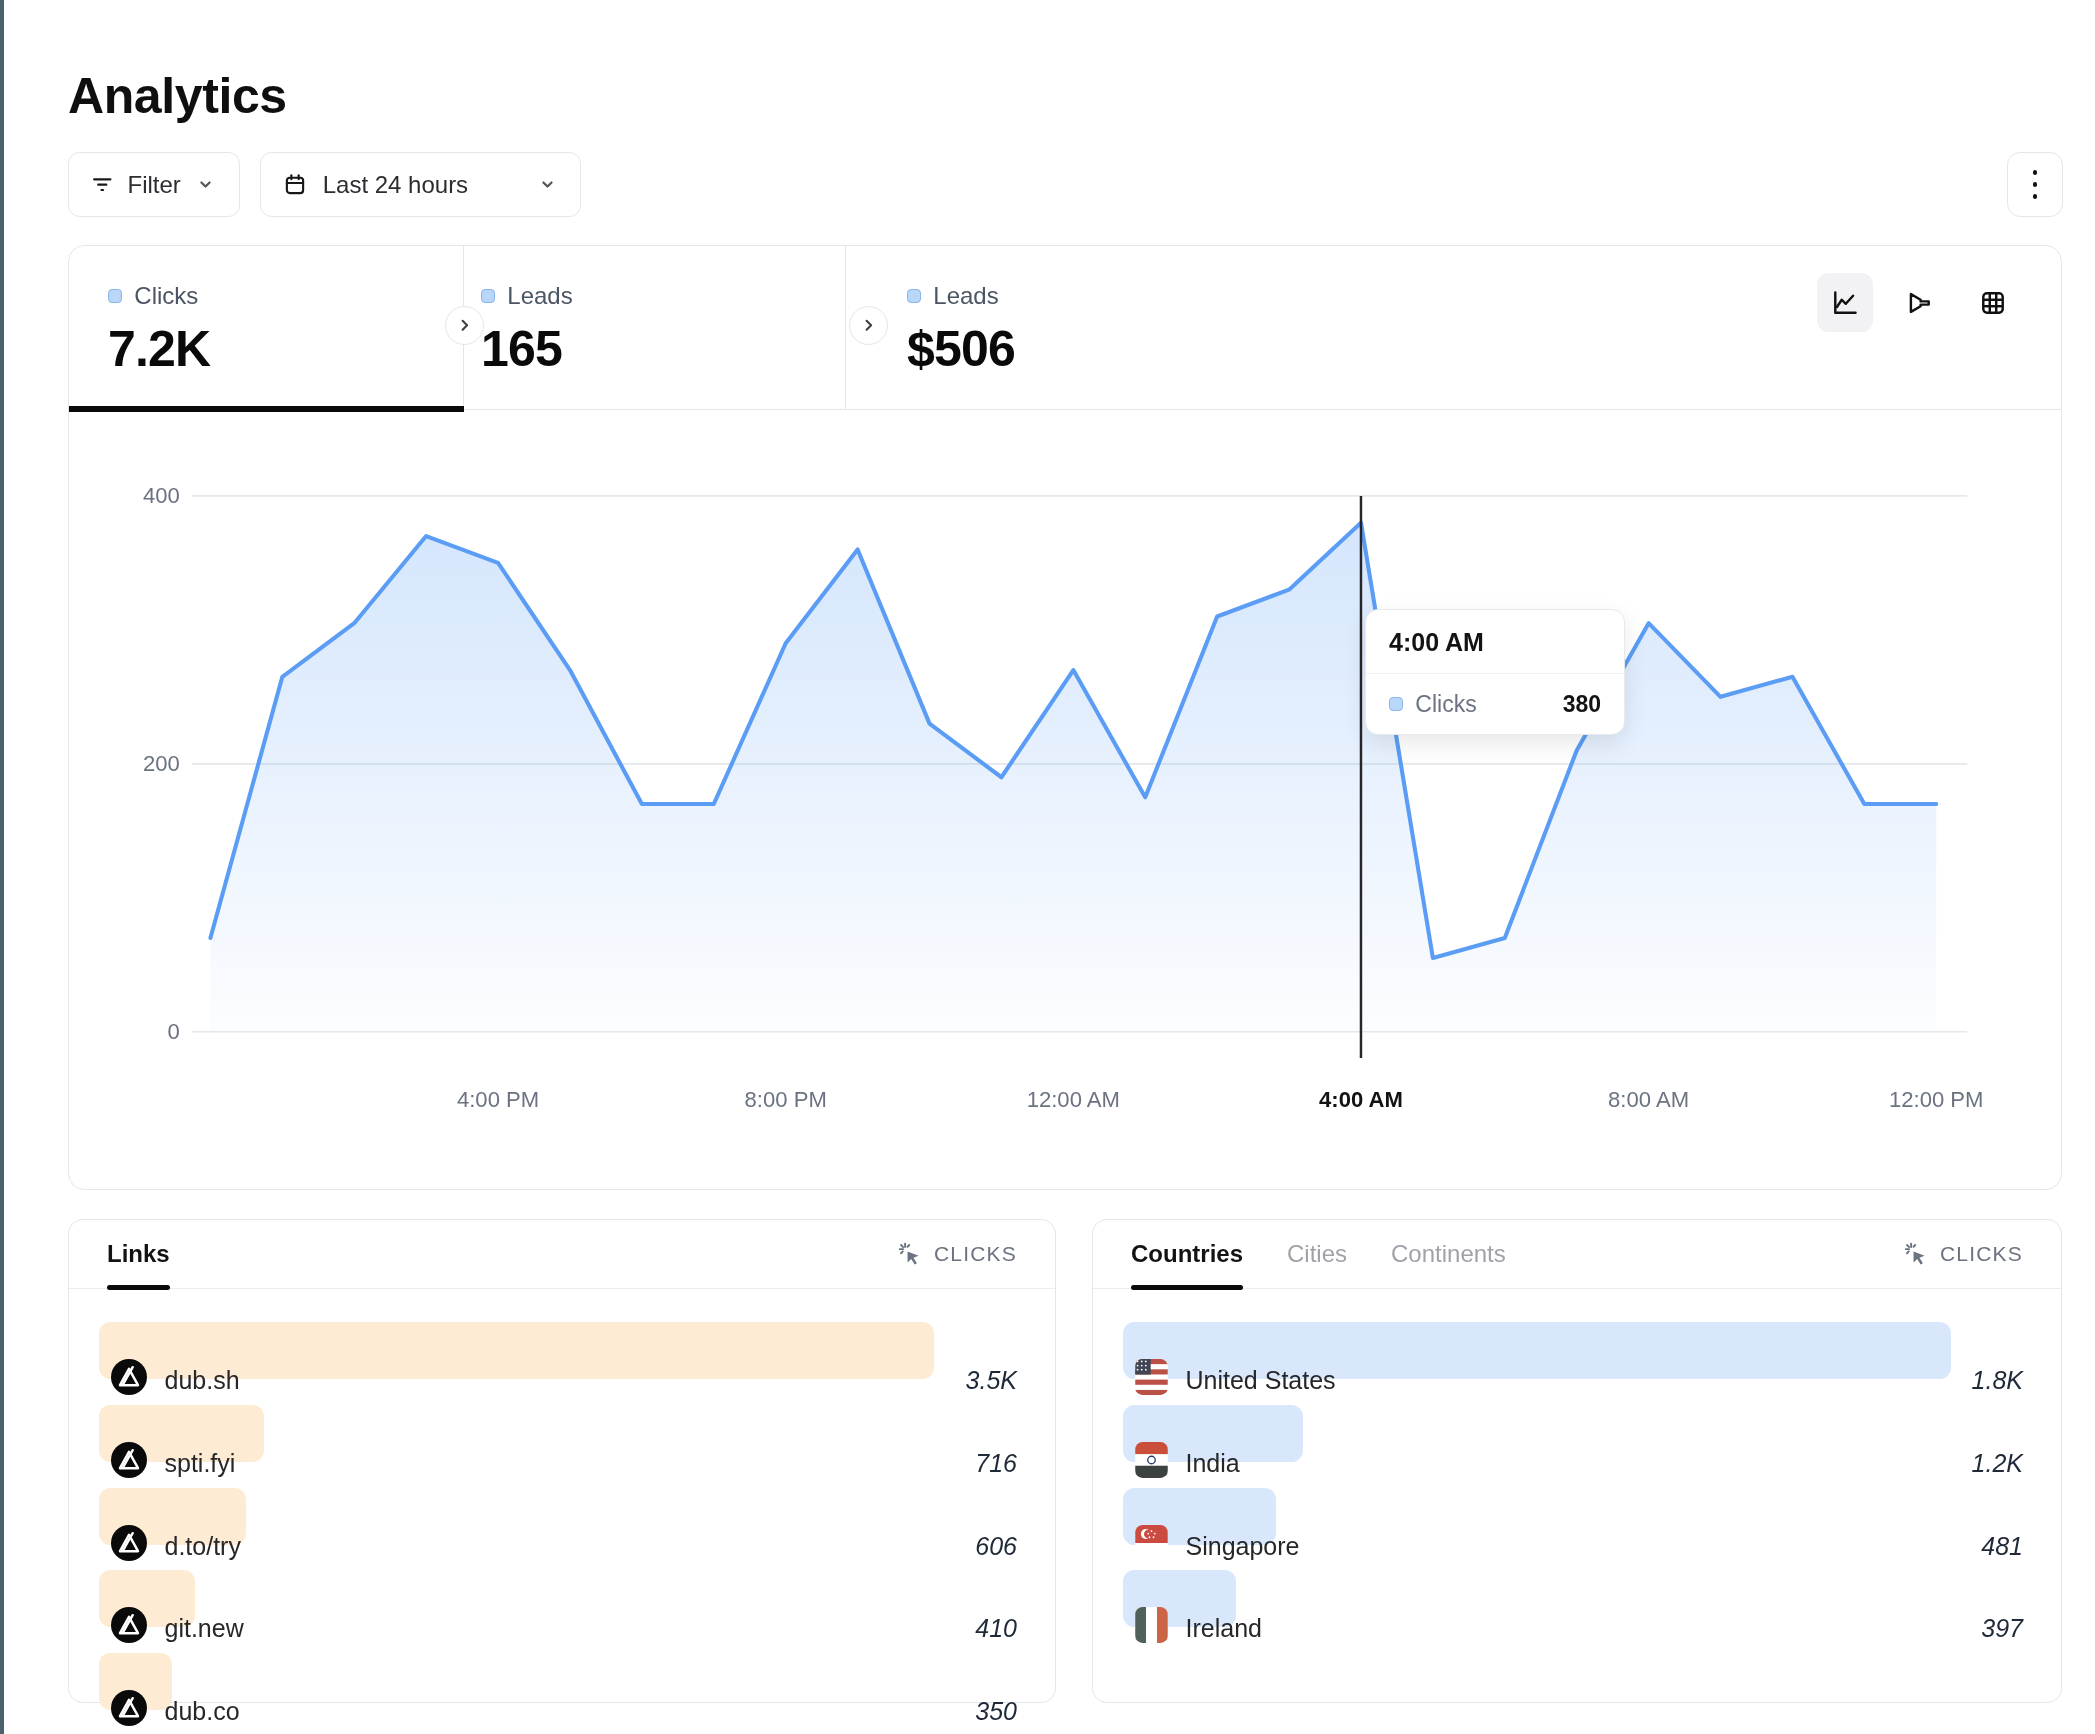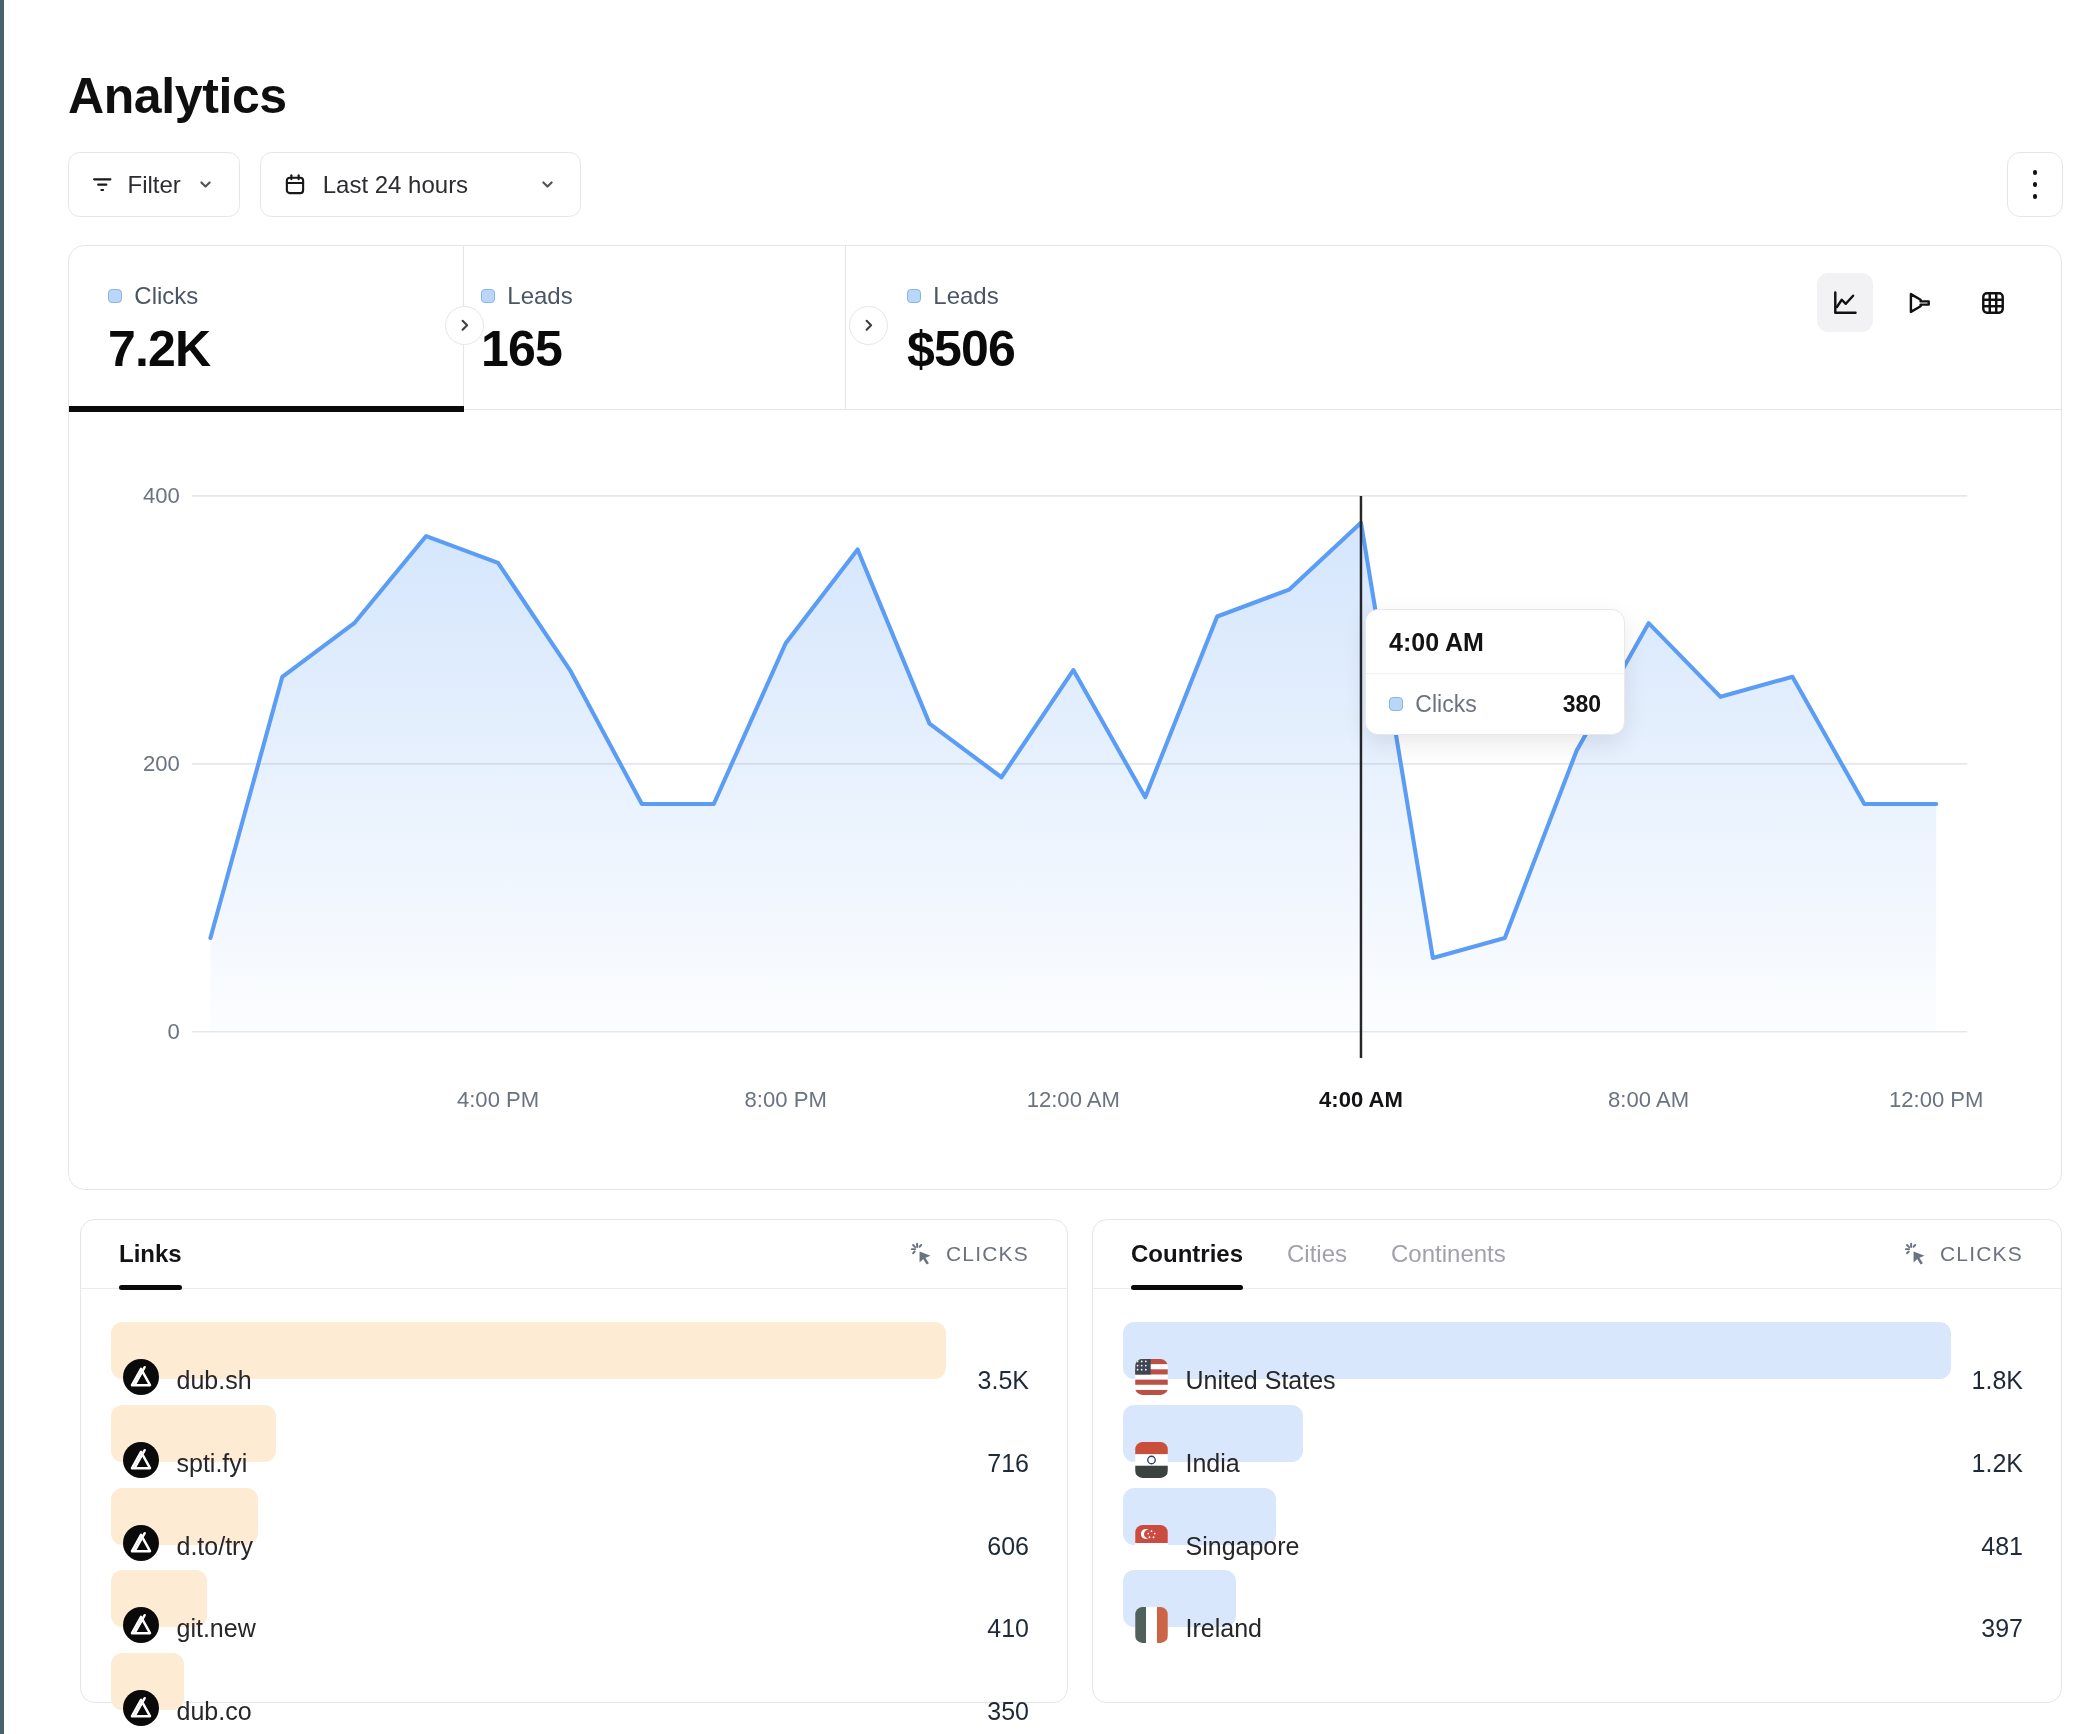--- a/index.html
+++ b/index.html
@@ -42,39 +42,39 @@
 
   .tooltip { position:absolute; left:1296px; top:199px; width:260px; background:#fff;
              border:1.6px solid #e9e9ec; border-radius:13px; box-shadow:0 8.2px 23px rgba(0,0,0,0.09); z-index:5; }
   .tooltip-head { padding:18px 23px 16.4px 23px; font-size:25px; font-weight:600; color:#131316; }
   .tooltip-body { border-top:1.6px solid #f1f1f3; padding:16.4px 23px; display:flex; align-items:center; gap:12.3px; }
   .tooltip-series { font-size:23px; color:#6b7280; }
   .tooltip-value { margin-left:auto; font-size:23px; font-weight:700; color:#131316; }
 
   .panel { position:absolute; top:1219px; height:484px; background:#fff;
            border:1.6px solid #e6e6e9; border-radius:14.7px; }
-  #links-panel { left:80px; width:988px; }
+  #links-panel { left:68px; width:988px; }
   #geo-panel { left:1092px; width:970px; }
   .panel-head { position:relative; height:69px; border-bottom:1.6px solid #ececef;
                 display:flex; align-items:center; padding:0 38px; }
   .tabs { display:flex; align-items:center; gap:44px; height:100%; }
   .tab { position:relative; height:100%; display:flex; align-items:center;
          font-size:24px; color:#a1a1aa; cursor:pointer; }
   .tab.active { color:#131316; font-weight:600; }
   .tab.active .tab-underline { position:absolute; left:0; right:0; bottom:-1.6px; height:4.9px;
                                background:#0a0a0a; border-radius:2.5px; }
   .metric { margin-left:auto; display:flex; align-items:center; gap:10.6px;
             font-size:21px; letter-spacing:1.2px; color:#6b7280; font-weight:500; }
 
   .rows { position:absolute; left:30px; right:38px; top:102px; }
   .bar-row { position:relative; height:73px; margin-bottom:9.8px; display:flex; align-items:flex-end; cursor:pointer; }
   .bar-fill { position:absolute; left:0; top:0; height:57px; border-radius:11.5px; }
   .row-icon { position:relative; z-index:2; margin-left:11.5px; flex:0 0 auto; display:flex; }
   .row-label { position:relative; z-index:2; margin-left:18px; font-size:25px; color:#27272a; }
-  .row-value { position:relative; z-index:2; margin-left:auto; font-size:25px; color:#1f2937; }
+  .row-value { position:relative; z-index:2; margin-left:auto; font-size:25px; color:#1f2937;font-style:italic; }
 </style>
 </head>
 <body>
 
 <div class="edge-strip"></div>
 
 <div class="page-title">Analytics</div>
 
 <div class="btn" id="filter-btn">
   <span style="display:flex;">

